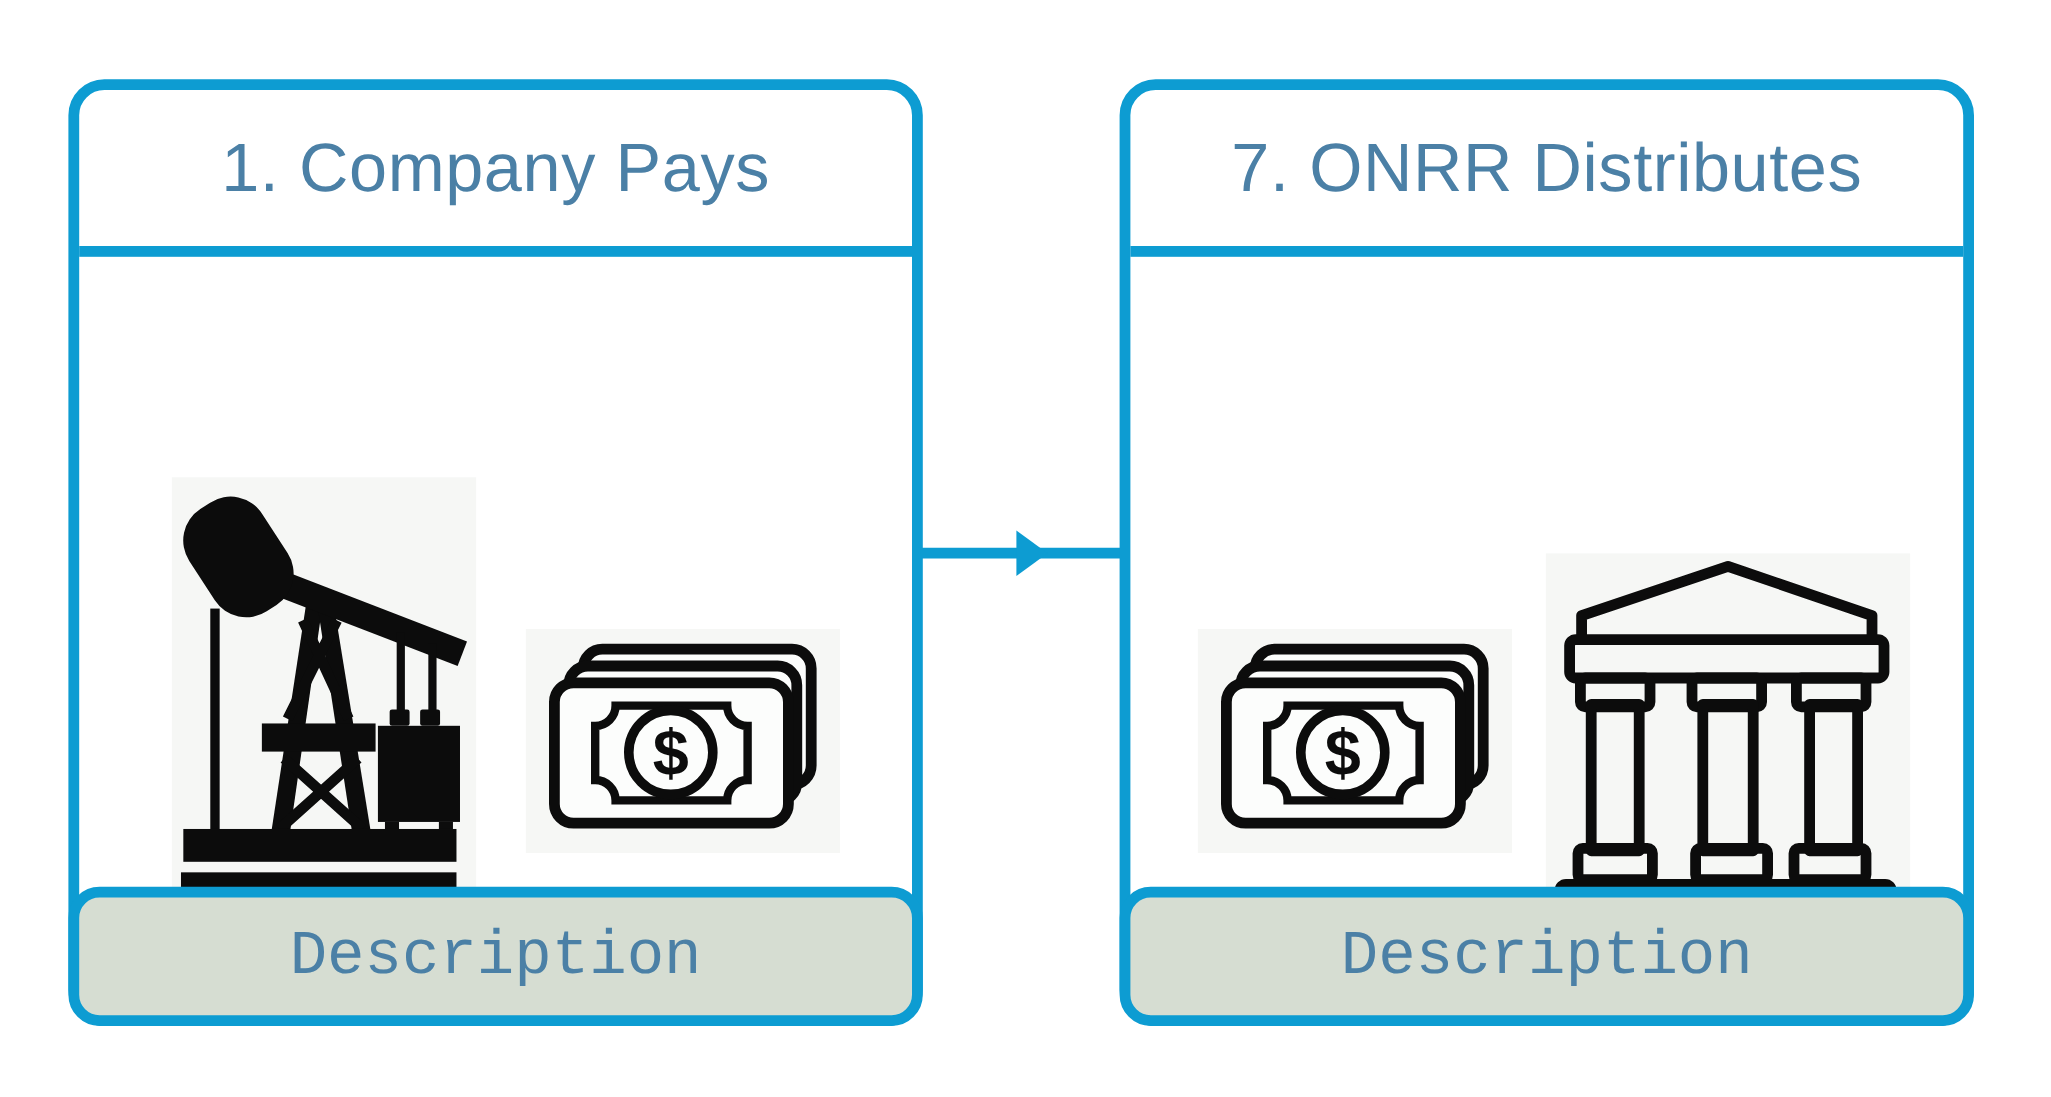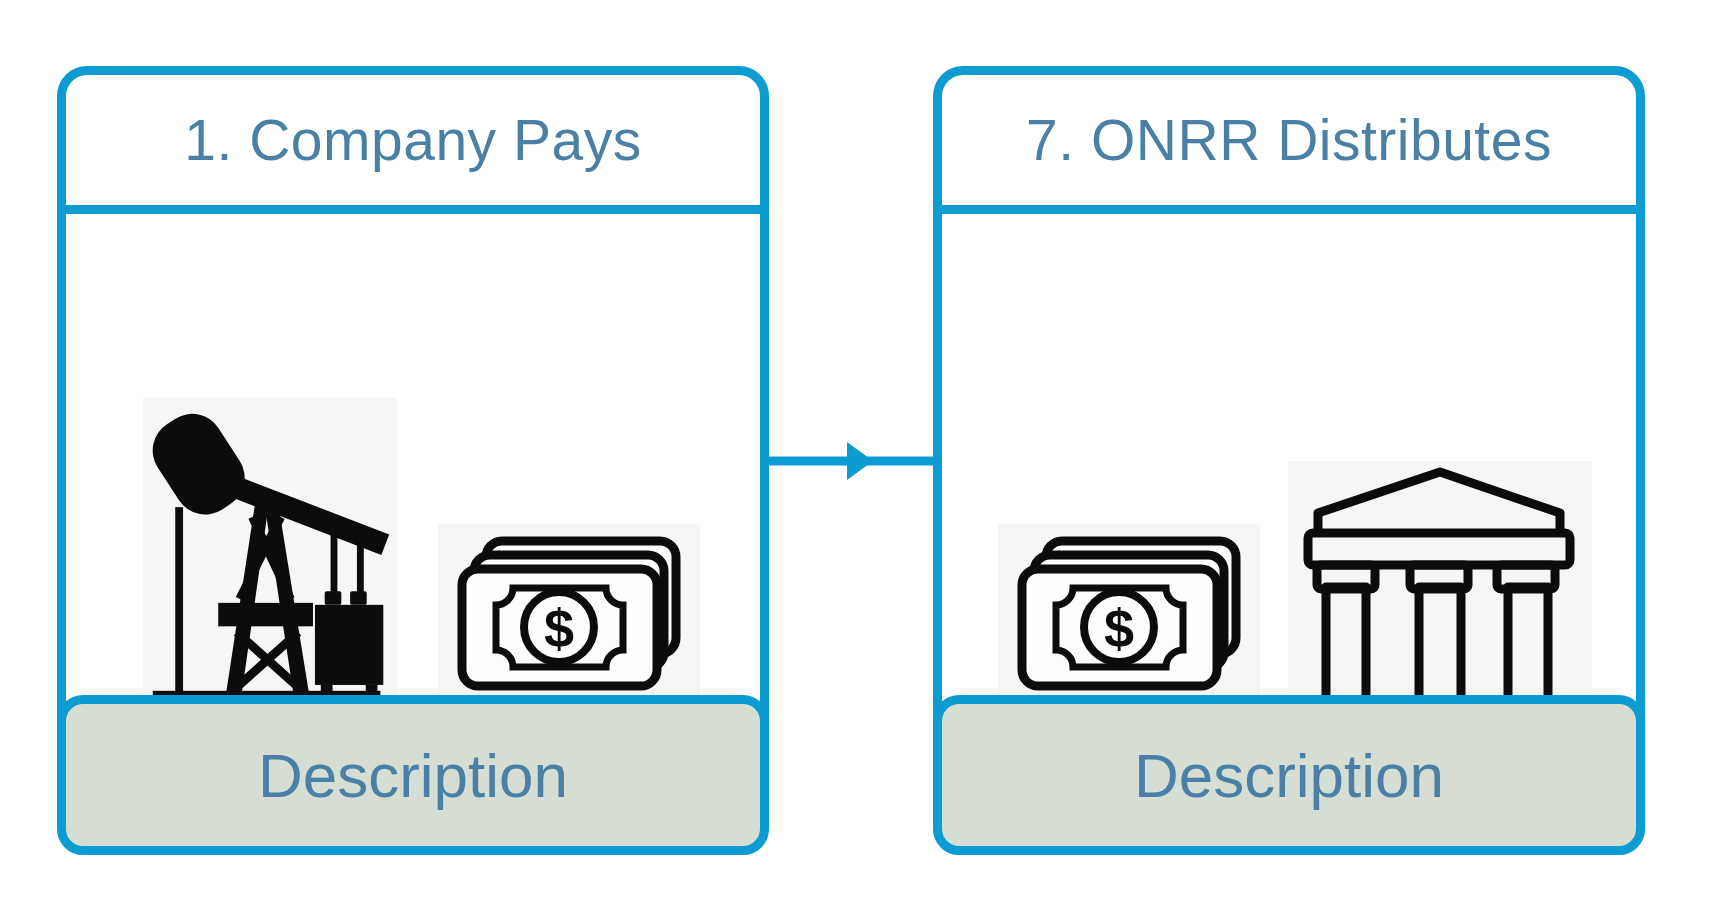--- a/index.html
+++ b/index.html
@@ -21,24 +21,24 @@
   .step-box.pos-left{left:57px;}
   .step-box.pos-right{left:933px;}
   .step-header{
     height:130px;border-bottom:9px solid var(--blue);
     display:flex;align-items:center;justify-content:center;
     font-size:57px;color:var(--steel);letter-spacing:0.5px;white-space:nowrap;
   }
   .step-body{position:relative;height:508px;}
   .icon{position:absolute;display:block;}
   .description-bar{
-    position:absolute;left:-9px;bottom:-9px;width:712px;height:160px;box-sizing:border-box;
+    position:absolute;left:-9px;bottom:-9px;width:712px;height:116px;box-sizing:border-box;
     border:9px solid var(--blue);border-radius:26px;background:var(--sage);
     display:flex;align-items:center;justify-content:center;
-    font-size:62px;color:var(--steel);cursor:pointer;
+    font-size:52px;color:var(--steel);cursor:pointer;font-family:Liberation Mono, monospace;
   }
   .flow-arrow{position:absolute;left:765px;top:437px;}
 </style>
 </head>
 <body>
 
 <div class="canvas">
 
   <section class="step-box pos-left">
     <header class="step-header">1. Company Pays</header>

